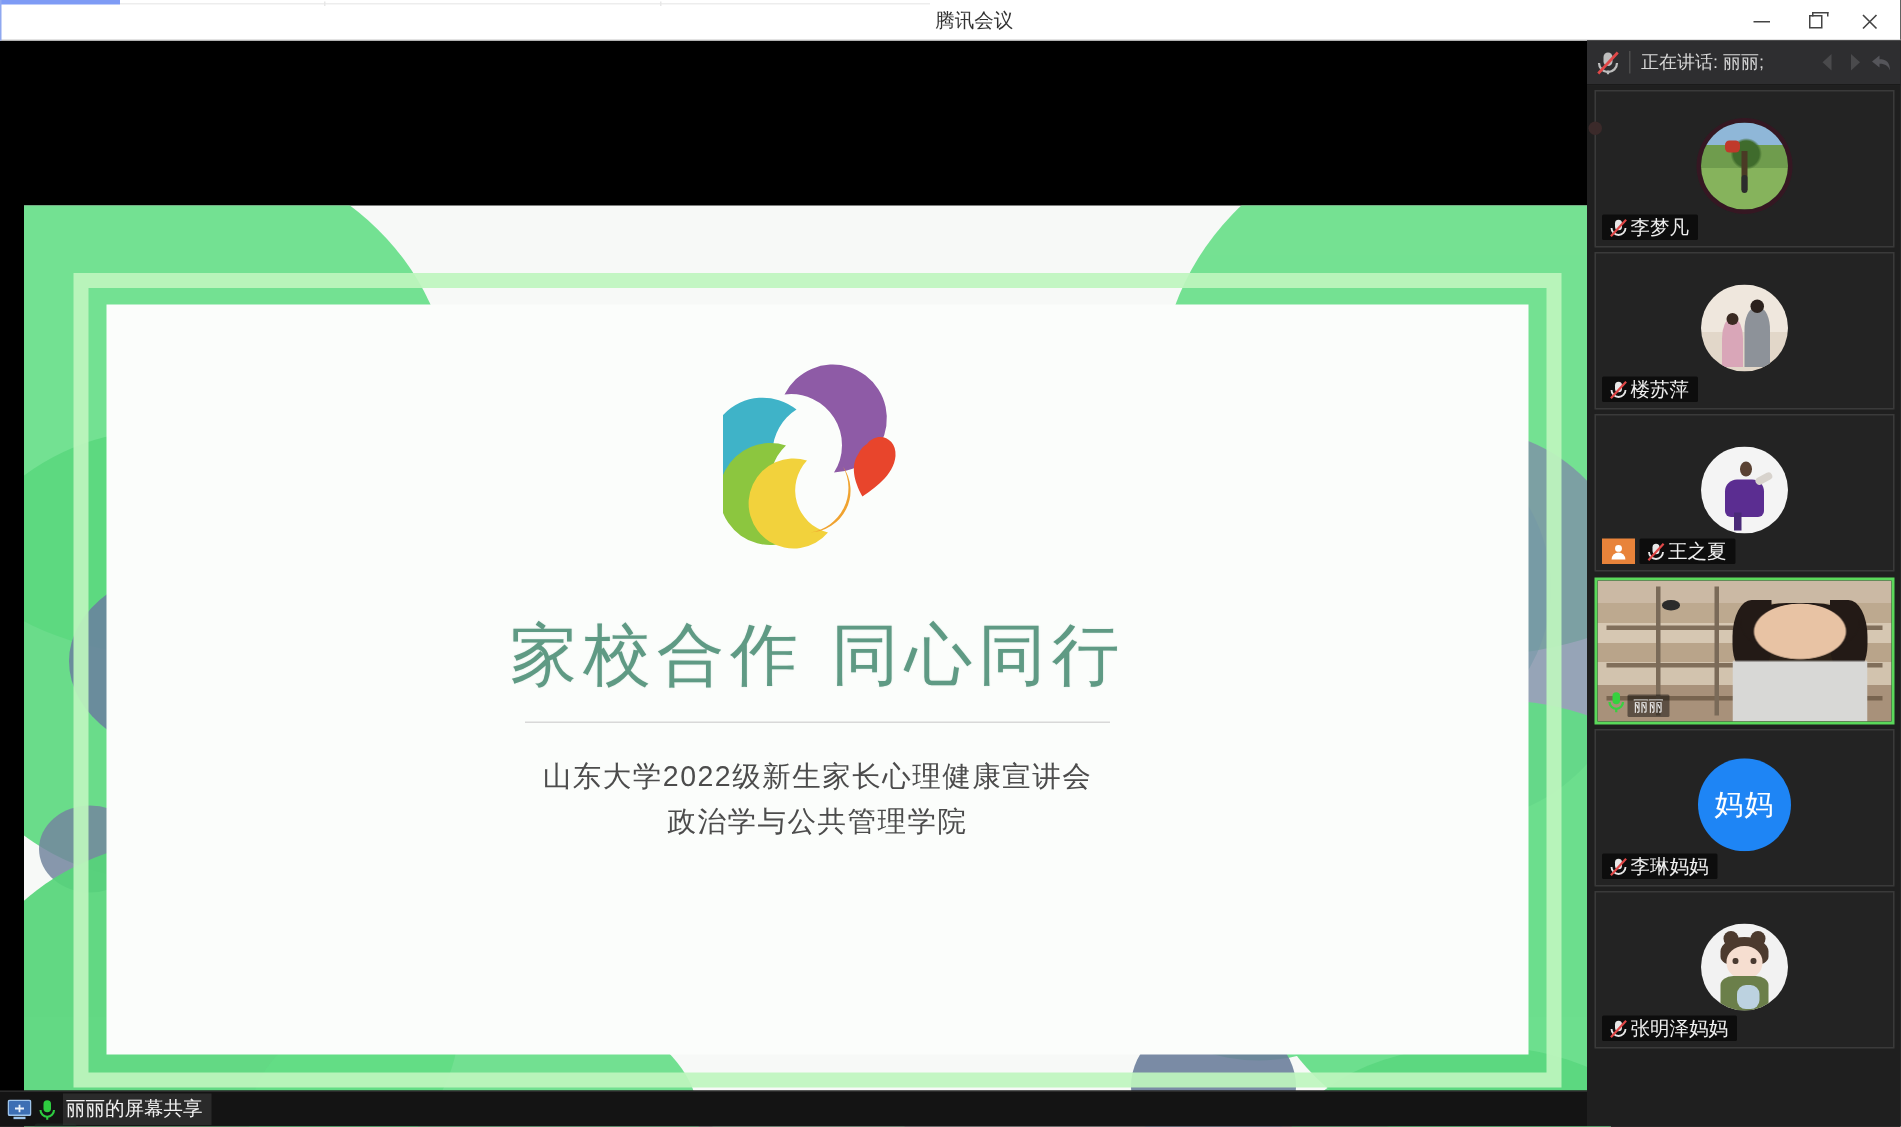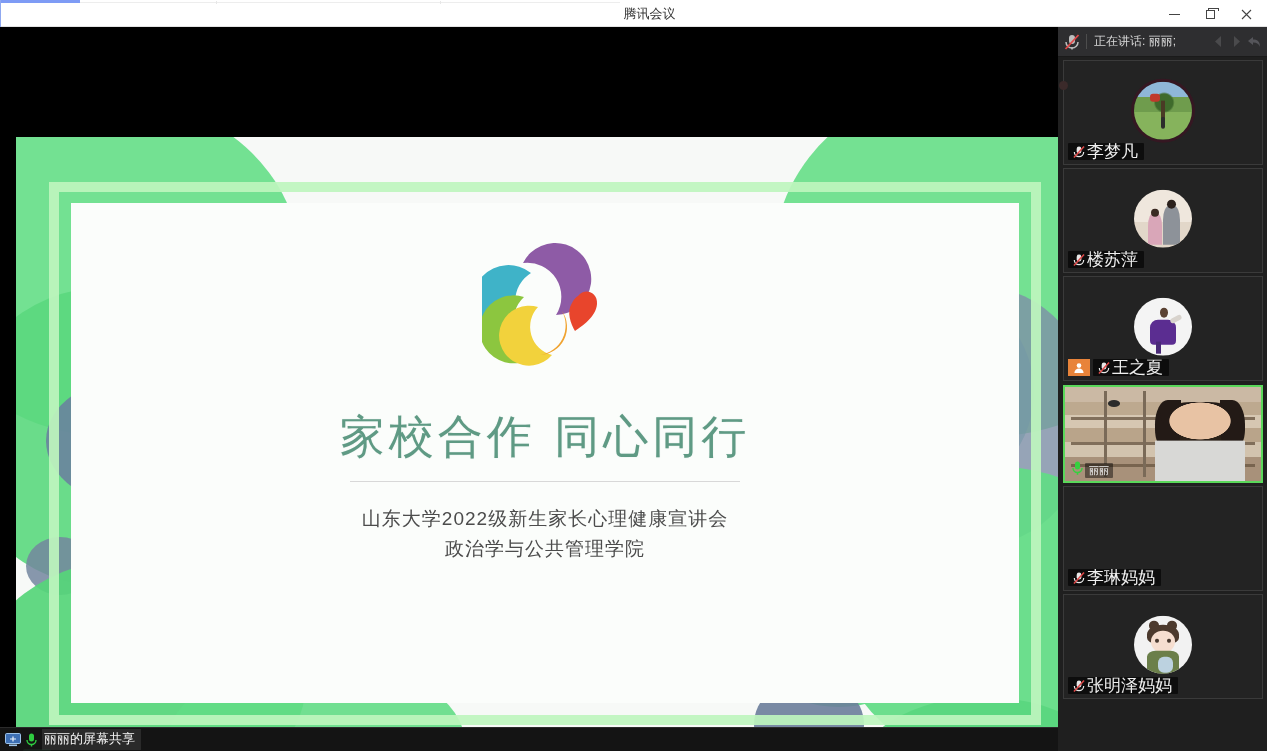--- a/index.html
+++ b/index.html
@@ -107,21 +107,21 @@
   .tile.active{ border:2px solid #5ad85a; height:98px; margin-top:4px;}
   .avatar{
     position:absolute; left:50%; top:50%; transform:translate(-50%,-54%);
     width:58px; height:58px; border-radius:50%; overflow:hidden;
   }
   .nametag{
     position:absolute; left:4px; bottom:4px; height:17px;
     background:rgba(0,0,0,0.62); display:flex; align-items:center;
     padding:0 6px 0 3px; border-radius:1px;
   }
-  .nametag .nm{ color:#efefef; font-size:17px; white-space:nowrap; }
+  .nametag .nm{ color:#efefef; font-size:13px; white-space:nowrap; }
   .nametag.light{ background:rgba(0,0,0,0.45);margin-top:32px; }
   .hostbadge{
     position:absolute; left:4px; bottom:4px; width:22px; height:17px;
     background:#e8833a; display:flex; align-items:center; justify-content:center;
   }
   .tile .nametag.with-badge{ left:29px; }
 
   
   .photo-room{
     position:absolute; inset:0;
@@ -403,20 +403,23 @@
             <path d="M2,8 a4.5,4.5 0 0,0 9,0" stroke="#36d13f" stroke-width="1.5" fill="none"></path>
             <path d="M6.5,12.3 L6.5,14.8" stroke="#36d13f" stroke-width="1.5"></path>
           </svg>
         </div>
         <div class="nametag light" style="left:20px;bottom:3px;height:15px;padding:0 4px">
           <span class="nm" style="font-size:10px">丽丽</span>
         </div>
       </div>
 
       <div class="tile">
+        <div class="avatar" style="width:62px;height:62px">
+          <div class="avatar-initials">妈妈</div>
+        </div>
         <div class="nametag">
           <svg width="16" height="14" viewBox="0 0 18 18">
             <rect x="6" y="2" width="6" height="9" rx="3" fill="#e8e8e8"></rect>
             <path d="M3,9 a6,6 0 0,0 12,0" stroke="#e8e8e8" stroke-width="1.6" fill="none"></path>
             <path d="M2.5,16 L15.5,2" stroke="#e04848" stroke-width="1.9"></path>
           </svg>
           <span class="nm">李琳妈妈</span>
         </div>
       </div>
 

